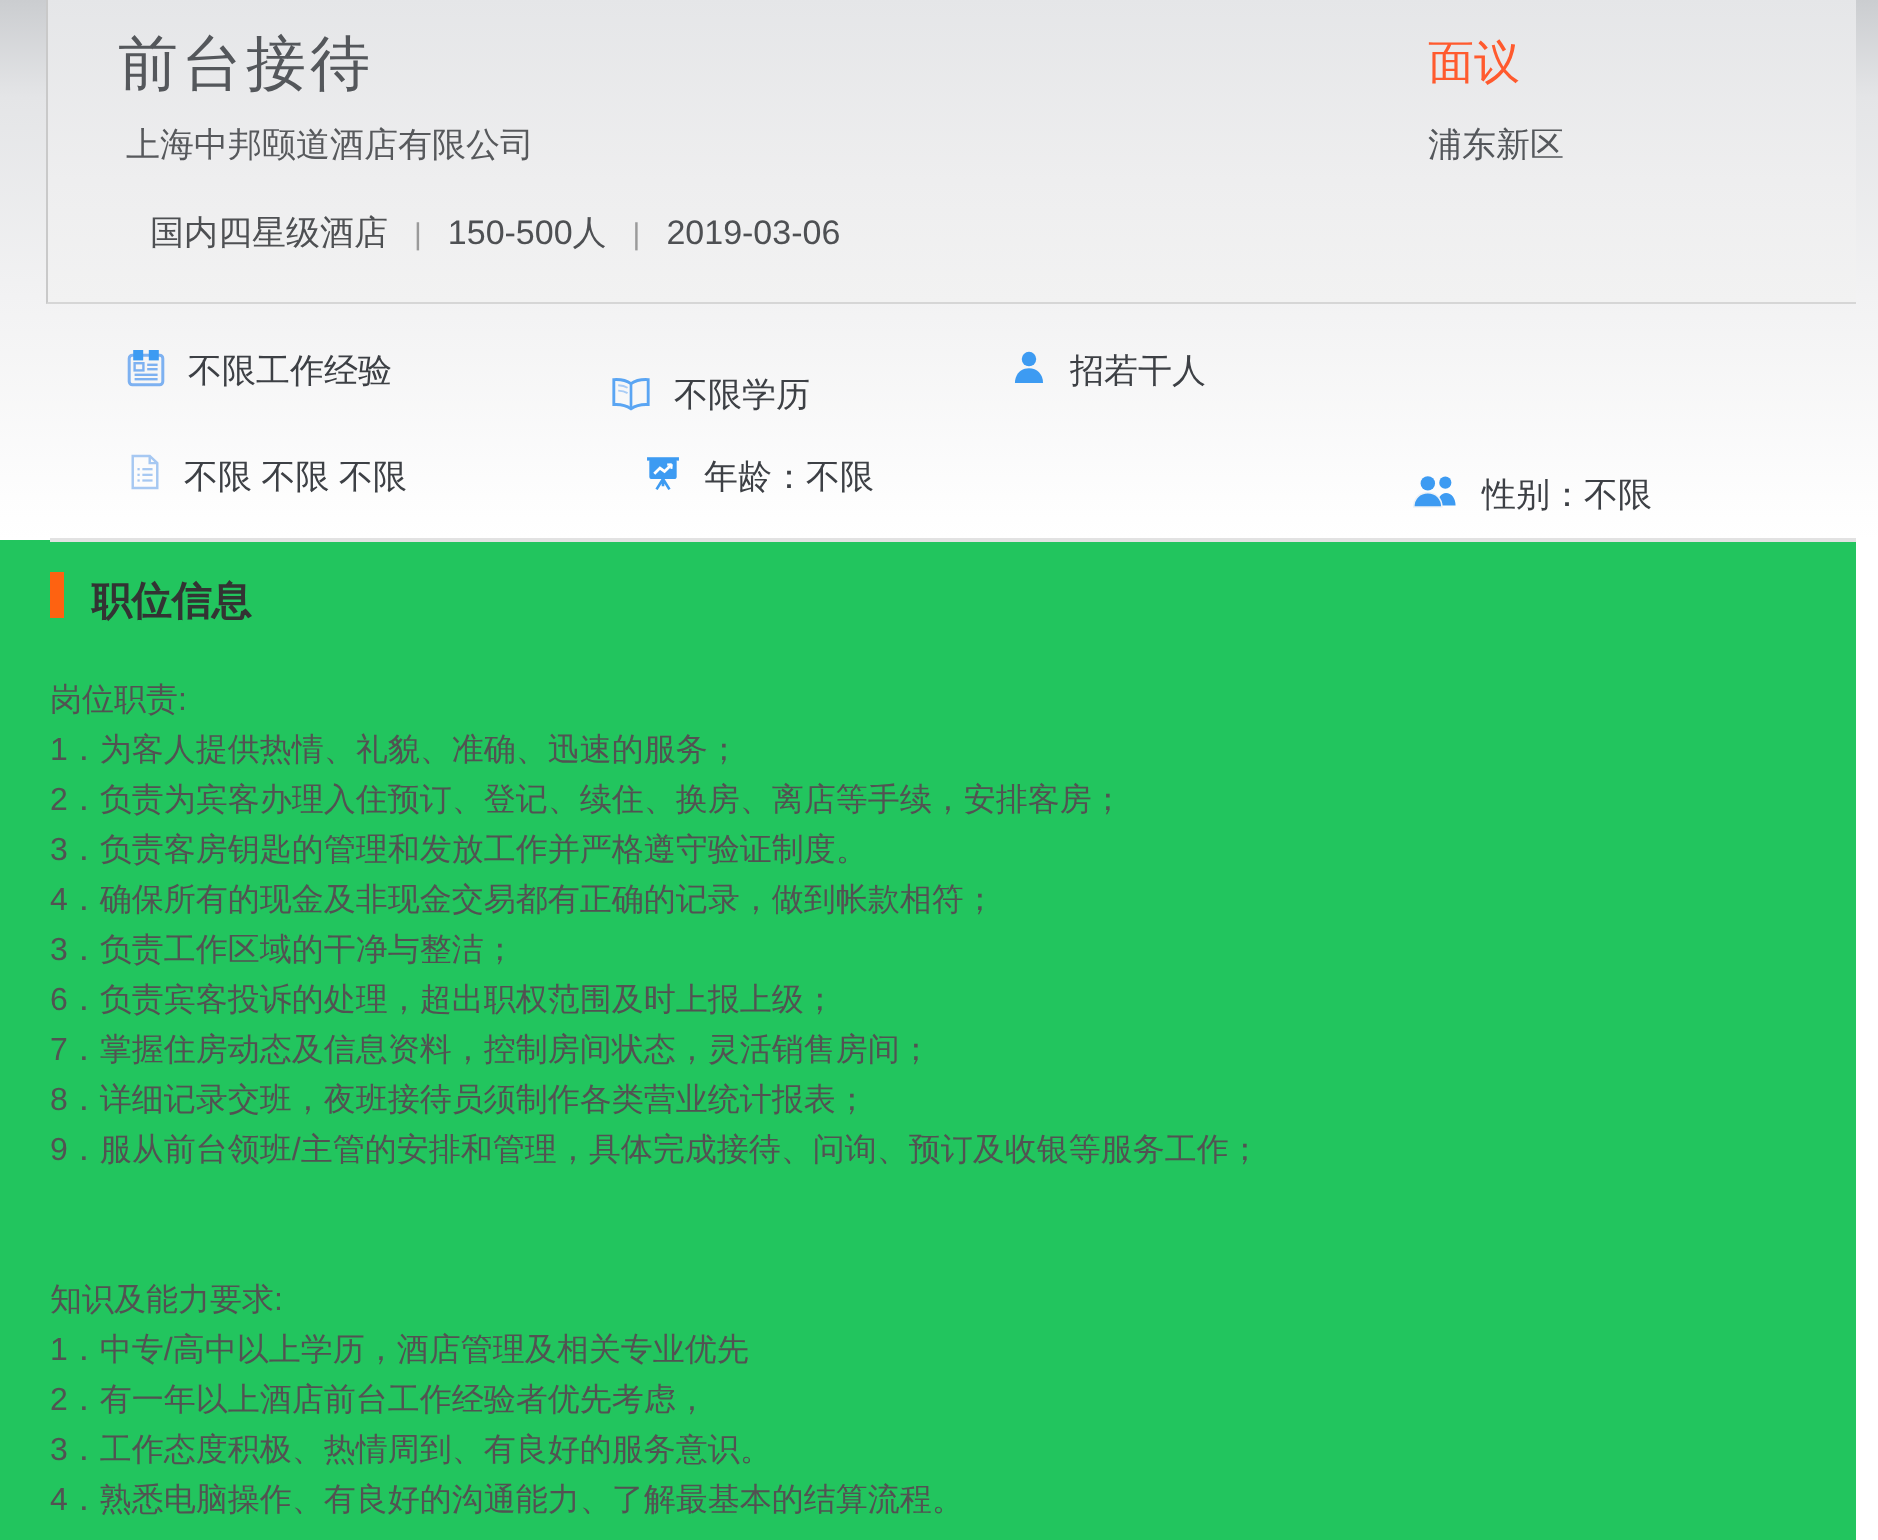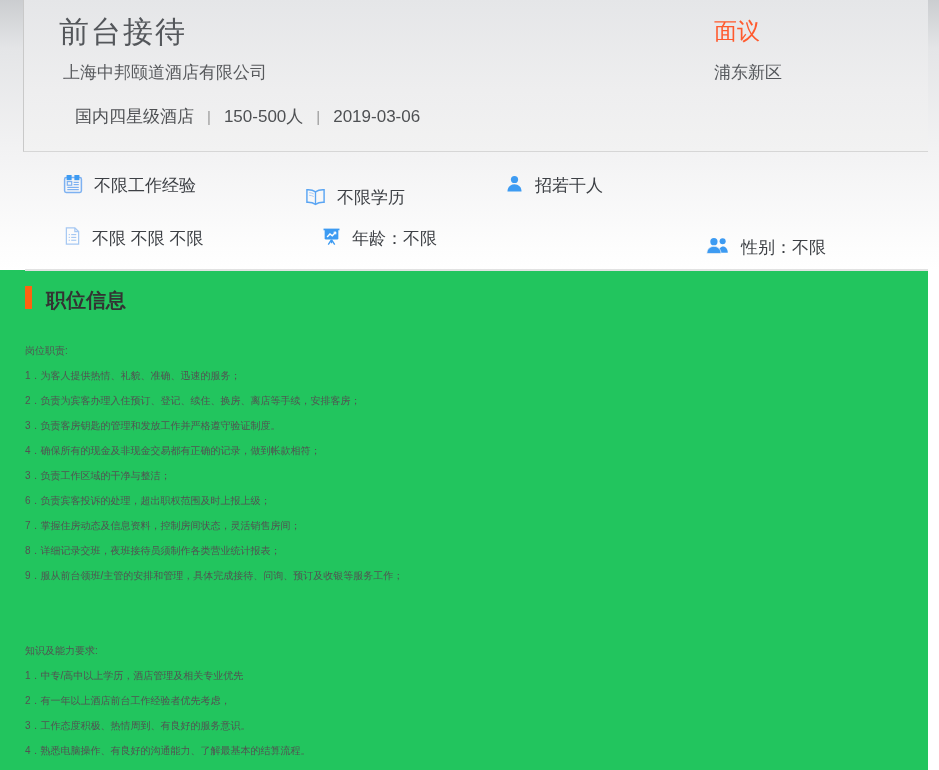--- a/index.html
+++ b/index.html
@@ -36,21 +36,21 @@
     font-size:17px; color:#3d4045; height:22px;
   }
   .req-cell .ricon { display:inline-flex; flex:0 0 auto; }
 
   
   .divider2 { position:absolute; top:269px; left:25px; right:0; height:2px; background:#e2e2e2; }
   .sec-bar  { position:absolute; left:25px; top:286px; width:7px; height:23px; background:#fe6211; }
   .sec-title{ position:absolute; left:46px; top:287px; font-size:20px; font-weight:bold; color:#333333;text-align:right; }
 
   
-  .body-text { position:absolute; left:25px; top:338px; right:10px; font-size:10px; color:#525252; line-height:25px; }
+  .body-text { position:absolute; left:25px; top:338px; right:10px; font-size:16px; color:#525252; line-height:25px; }
   .body-text .line { min-height:25px; white-space:pre-wrap; }
   .tsection + .tsection { margin-top:50px; }
 </style>
 </head>
 <body>
 
 <div class="page">
   <div class="top-band"></div>
 
   <div class="header-card">

